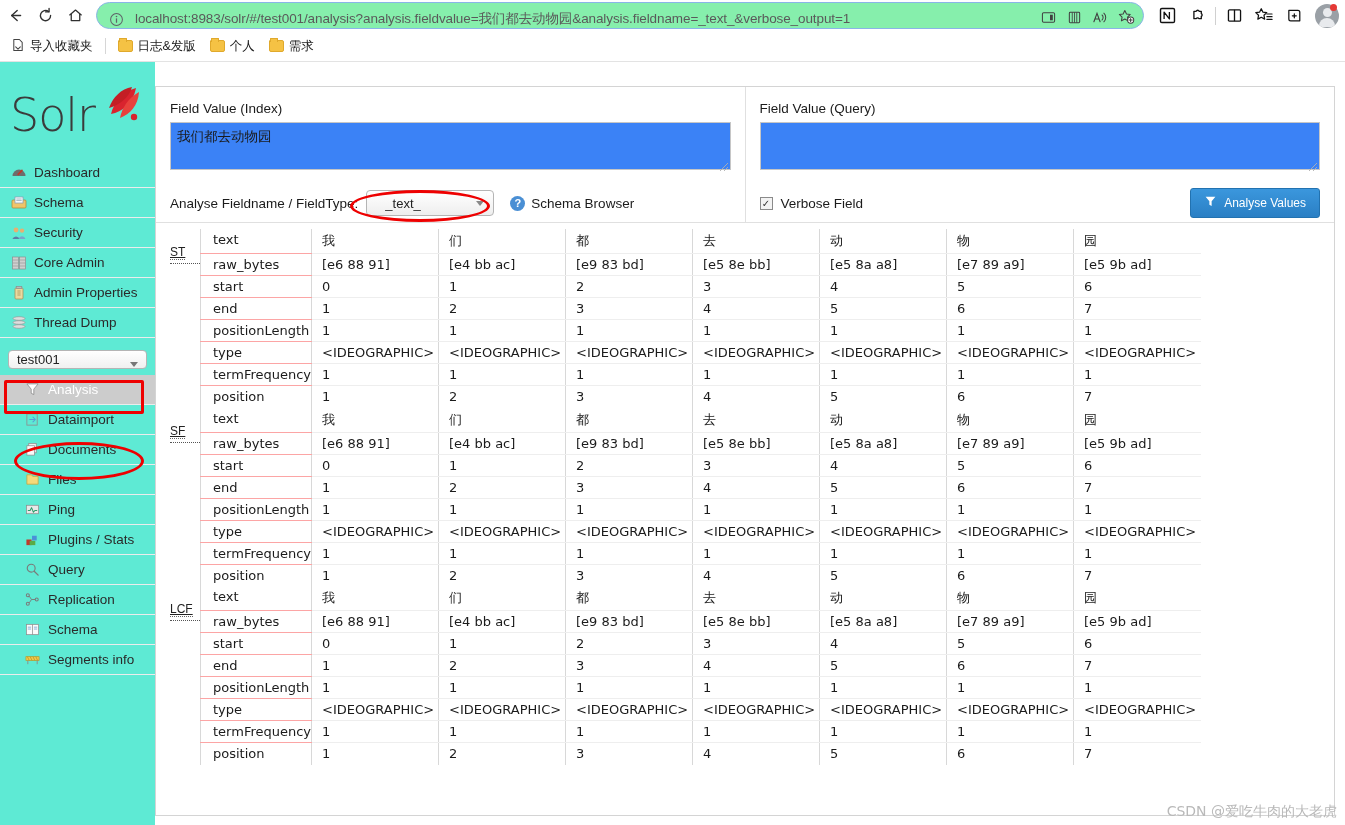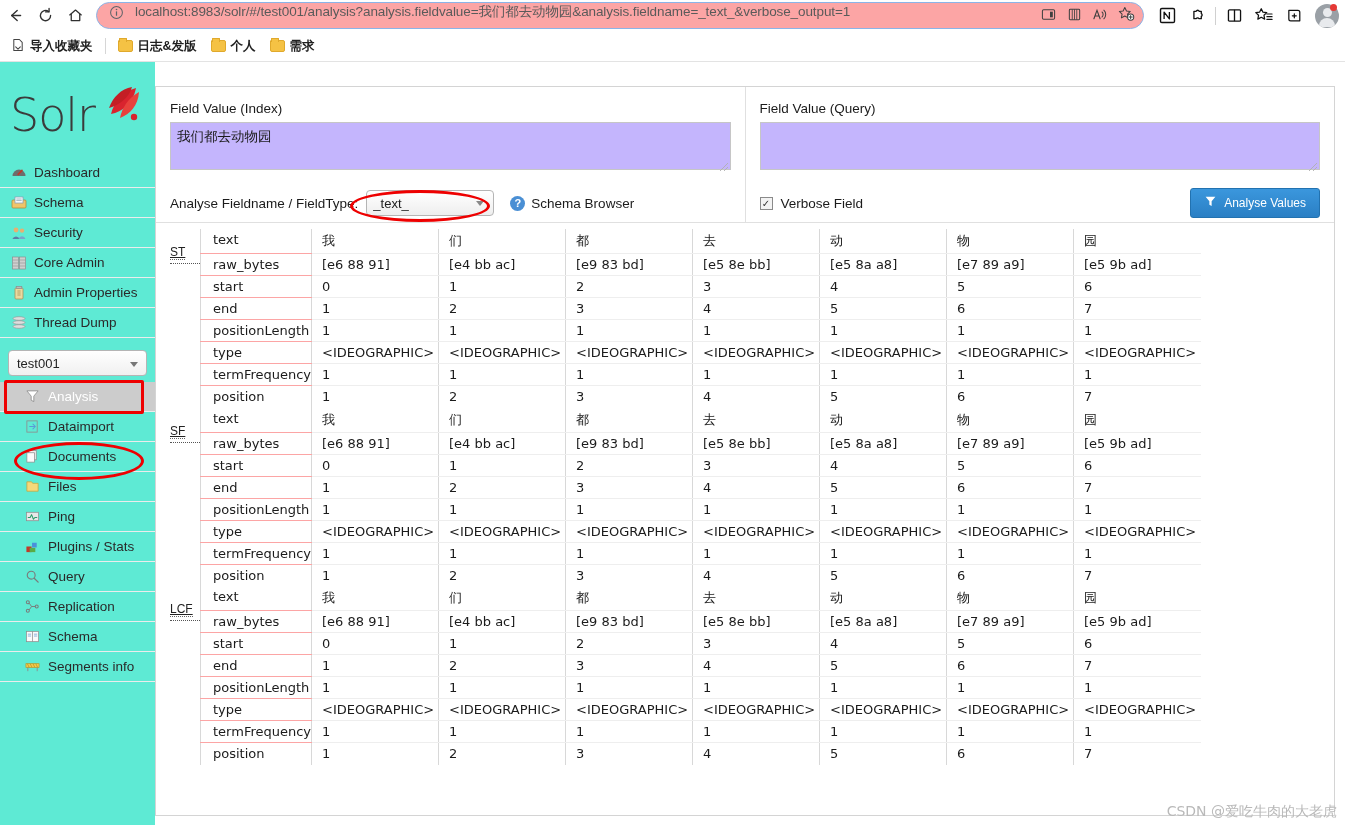--- a/index.html
+++ b/index.html
@@ -29,22 +29,22 @@
     color: #303030; flex: none;
     cursor: default;
   }
   .nav-btn svg { display: block; }
   #addr-wrap {
     flex: 1;
     height: 27px;
     margin: 0 8px 0 6px;
     border: 1px solid #8ab4e8;
     border-radius: 14px;
-    background: #fca5a5;
-    display: flex; align-items: flex-start;
+    background: #86efac;
+    display: flex; align-items: flex-end;
     padding: 0 4px 0 10px;
     position: relative;
   }
   #info-icon { flex: none; width: 18px; height: 18px; display:flex; align-items:center; justify-content:center;}
   #url-text {
     flex: 1;
     font-size: 13.5px;
     color: #5a5a5a;
     white-space: nowrap;
     overflow: hidden;
@@ -85,21 +85,20 @@
     padding-left: 4px;
     font-size: 12.5px;
     color: #202020;
     border-bottom: 1px solid #e3e3e3;
     background: #ffffff;
   }
   .bm {
     display: flex; align-items: center; gap: 5px;
     padding: 3px 7px; border-radius: 4px;
     white-space: nowrap;
-    font-weight: bold;
   }
   .bm-sep { width:1px; height:16px; background:#d6d6d6; margin:0 5px; }
   .folder-ico {
     width: 15px; height: 12px; flex:none;
     background: #f5c244;
     border-radius: 1px 2px 2px 2px;
     position: relative;
     border: 1px solid #e0a92c;
   }
   .folder-ico:before {
@@ -154,21 +153,21 @@
   .nav-list li.active { background: #cccccc; color:#ffffff; }
   .nav-list li.active .nav-label { color: #ffffff; }
   .nav-ico { width: 17px; height: 17px; flex: none; display:flex; align-items:center; justify-content:center;}
   .nav-label { white-space: nowrap; }
 
   #core-select-wrap {
     margin: 12px 8px 6px 8px;
     position: relative;
   }
   #core-select {
-    width: 139px; height: 26px;
+    width: 139px; height: 19px;
     border: 1px solid #b5b5b5;
     border-radius: 4px;
     background: linear-gradient(#ffffff, #f0f0f0);
     font-size: 13px; color: #222;
     display:flex; align-items:center;
     padding: 0 8px;
     position: relative;
   }
   #core-select .caret {
     position: absolute; right: 8px; top: 11px;
@@ -203,21 +202,21 @@
   .form-col { padding: 14px 14px 0 14px; }
   .form-col.left { width: 590px; border-right: 1px solid #e0e0e0; }
   .form-col.right { width: 589px; }
   .form-label {
     font-size: 13.5px; color: #1b1b1b;
     margin-bottom: 6px;
   }
   .ta {
     width: 100%; height: 48px;
     border: 1px solid #c6c6c6;
-    background: #c4b5fd;
+    background: #3b82f6;
     font-size: 13.5px;
     color: #1b1b1b;
     padding: 4px 6px;
     resize: none;
     font-family: "DejaVu Sans", sans-serif;
     position: relative;
     overflow:hidden;
     line-height: 19px;
   }
   .ta-wrap { position: relative; }
@@ -230,21 +229,21 @@
     height: 48px;
     padding-top: 10px;
   }
   .an-label { font-size: 13.5px; color:#1b1b1b; }
   #fieldtype-select {
     margin-left: 8px;
     width: 128px; height: 26px;
     border: 1px solid #b5b5b5; border-radius: 4px;
     background: linear-gradient(#ffffff, #eeeeee);
     display:flex; align-items:center;
-    padding-left: 6px;
+    padding-left: 18px;
     font-size: 13px; color:#222;
     position: relative;
   }
   #fieldtype-select .caret {
     position:absolute; right:9px; top:10px;
     width:0;height:0;border-left:4px solid transparent;border-right:4px solid transparent;border-top:5px solid #888;
   }
   .schema-link {
     margin-left: 16px; display:flex; align-items:center; gap:6px;
     font-size:13.5px; color:#1b1b1b;

